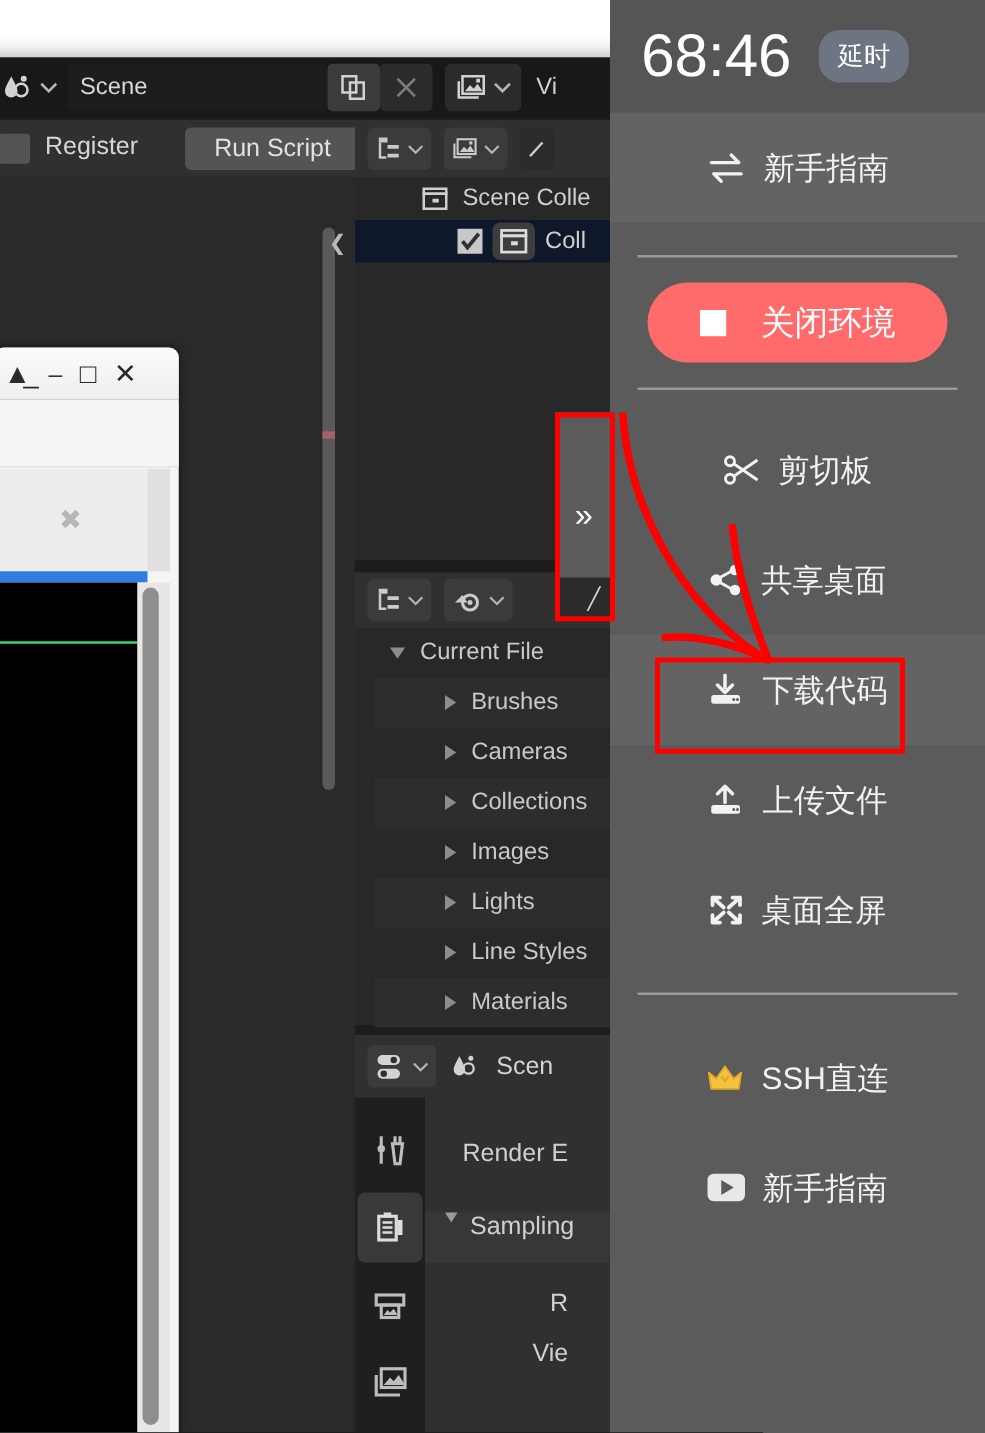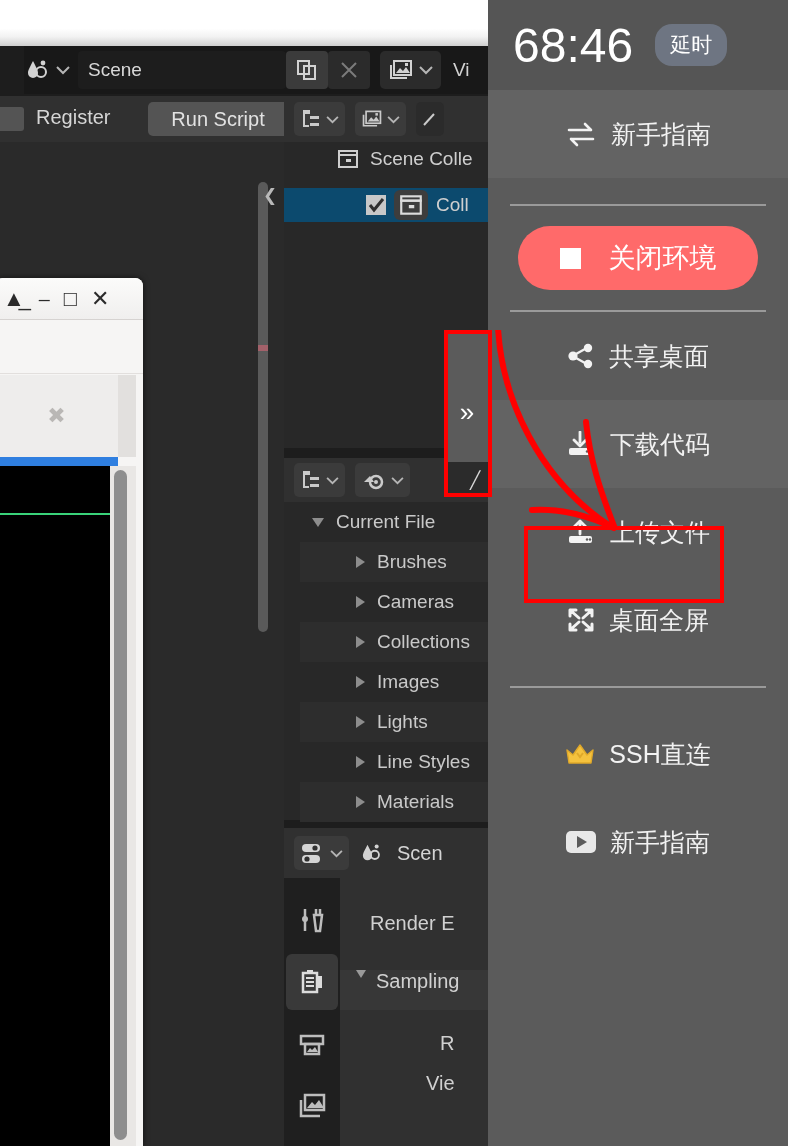--- a/index.html
+++ b/index.html
@@ -17,21 +17,21 @@
     background: #1d1d1d; overflow: hidden;
   }
   
   .white-strip {
     position: absolute; left: 0; top: 0; width: 488px; height: 46px;
     background: linear-gradient(#ffffff 0%, #ffffff 62%, #f2f2f2 80%, #cfcfcf 100%);
   }
   .topbar {
     position: absolute; left: 0; top: 46px; width: 488px; height: 48px;
     background: #181818;
-    display: flex; align-items: center; margin-left: 24px;
+    display: flex; align-items: center;
   }
   .tb-iconbtn {
     height: 38px; display: flex; align-items: center; gap: 4px;
     padding: 0 6px 0 2px; color: #c8c8c8;
   }
   .scene-field {
     height: 38px; background: #1d1d1d; border-radius: 4px;
     display: flex; align-items: center; padding: 0 10px;
     color: #d8d8d8; font-size: 19px; margin-left: 2px;
   }
@@ -90,21 +90,21 @@
     background: #303030; display: flex; align-items: center; padding-left: 10px; gap: 10px;
   }
   .ol-btn {
     height: 34px; background: #3b3b3b; border-radius: 5px;
     display: flex; align-items: center; padding: 0 6px; gap: 4px; color: #cacaca;
   }
   .ol-row {
     position: absolute; left: 0; width: 204px; height: 34px;
     display: flex; align-items: center; color: #cfcfcf; font-size: 19px;
   }
-  .ol-row.alt { background: #0c4a6e; margin-top: 12px; }
+  .ol-row.alt { background: #0f172a; }
 
   
   .datapanel {
     position: absolute; left: 284px; top: 458px; width: 204px; height: 362px;
     background: #282828;
   }
   .dp-hdr {
     position: absolute; left: 0; top: 0; width: 204px; height: 44px;
     background: #303030; display: flex; align-items: center; padding-left: 10px; gap: 10px;
   }
@@ -543,20 +543,30 @@
 
     <div class="sb-closebtn-wrap">
       <div class="sb-closebtn">
         <span class="stop-square"></span>
         <span>关闭环境</span>
       </div>
     </div>
 
     <div class="sb-sep"></div>
 
+    <div class="sb-row" style="margin-top:20px">
+      <span class="ico">
+        <svg width="30" height="26" viewBox="0 0 30 26">
+          <circle cx="5" cy="20" r="3.6" fill="none" stroke="#f2f2f2" stroke-width="2.3"></circle>
+          <circle cx="5" cy="6" r="3.6" fill="none" stroke="#f2f2f2" stroke-width="2.3"></circle>
+          <path d="M8 8 L27 21 M8 18 L27 5" stroke="#f2f2f2" stroke-width="2.3" fill="none"></path>
+        </svg>
+      </span>
+      <span>剪切板</span>
+    </div>
 
     <div class="sb-row">
       <span class="ico">
         <svg width="28" height="26" viewBox="0 0 28 26">
           <circle cx="21" cy="5" r="4.2" fill="#f2f2f2"></circle>
           <circle cx="21" cy="21" r="4.2" fill="#f2f2f2"></circle>
           <circle cx="6" cy="13" r="4.6" fill="#f2f2f2"></circle>
           <path d="M9 11 L18 6 M9 15 L18 20" stroke="#f2f2f2" stroke-width="2.4"></path>
         </svg>
       </span>

